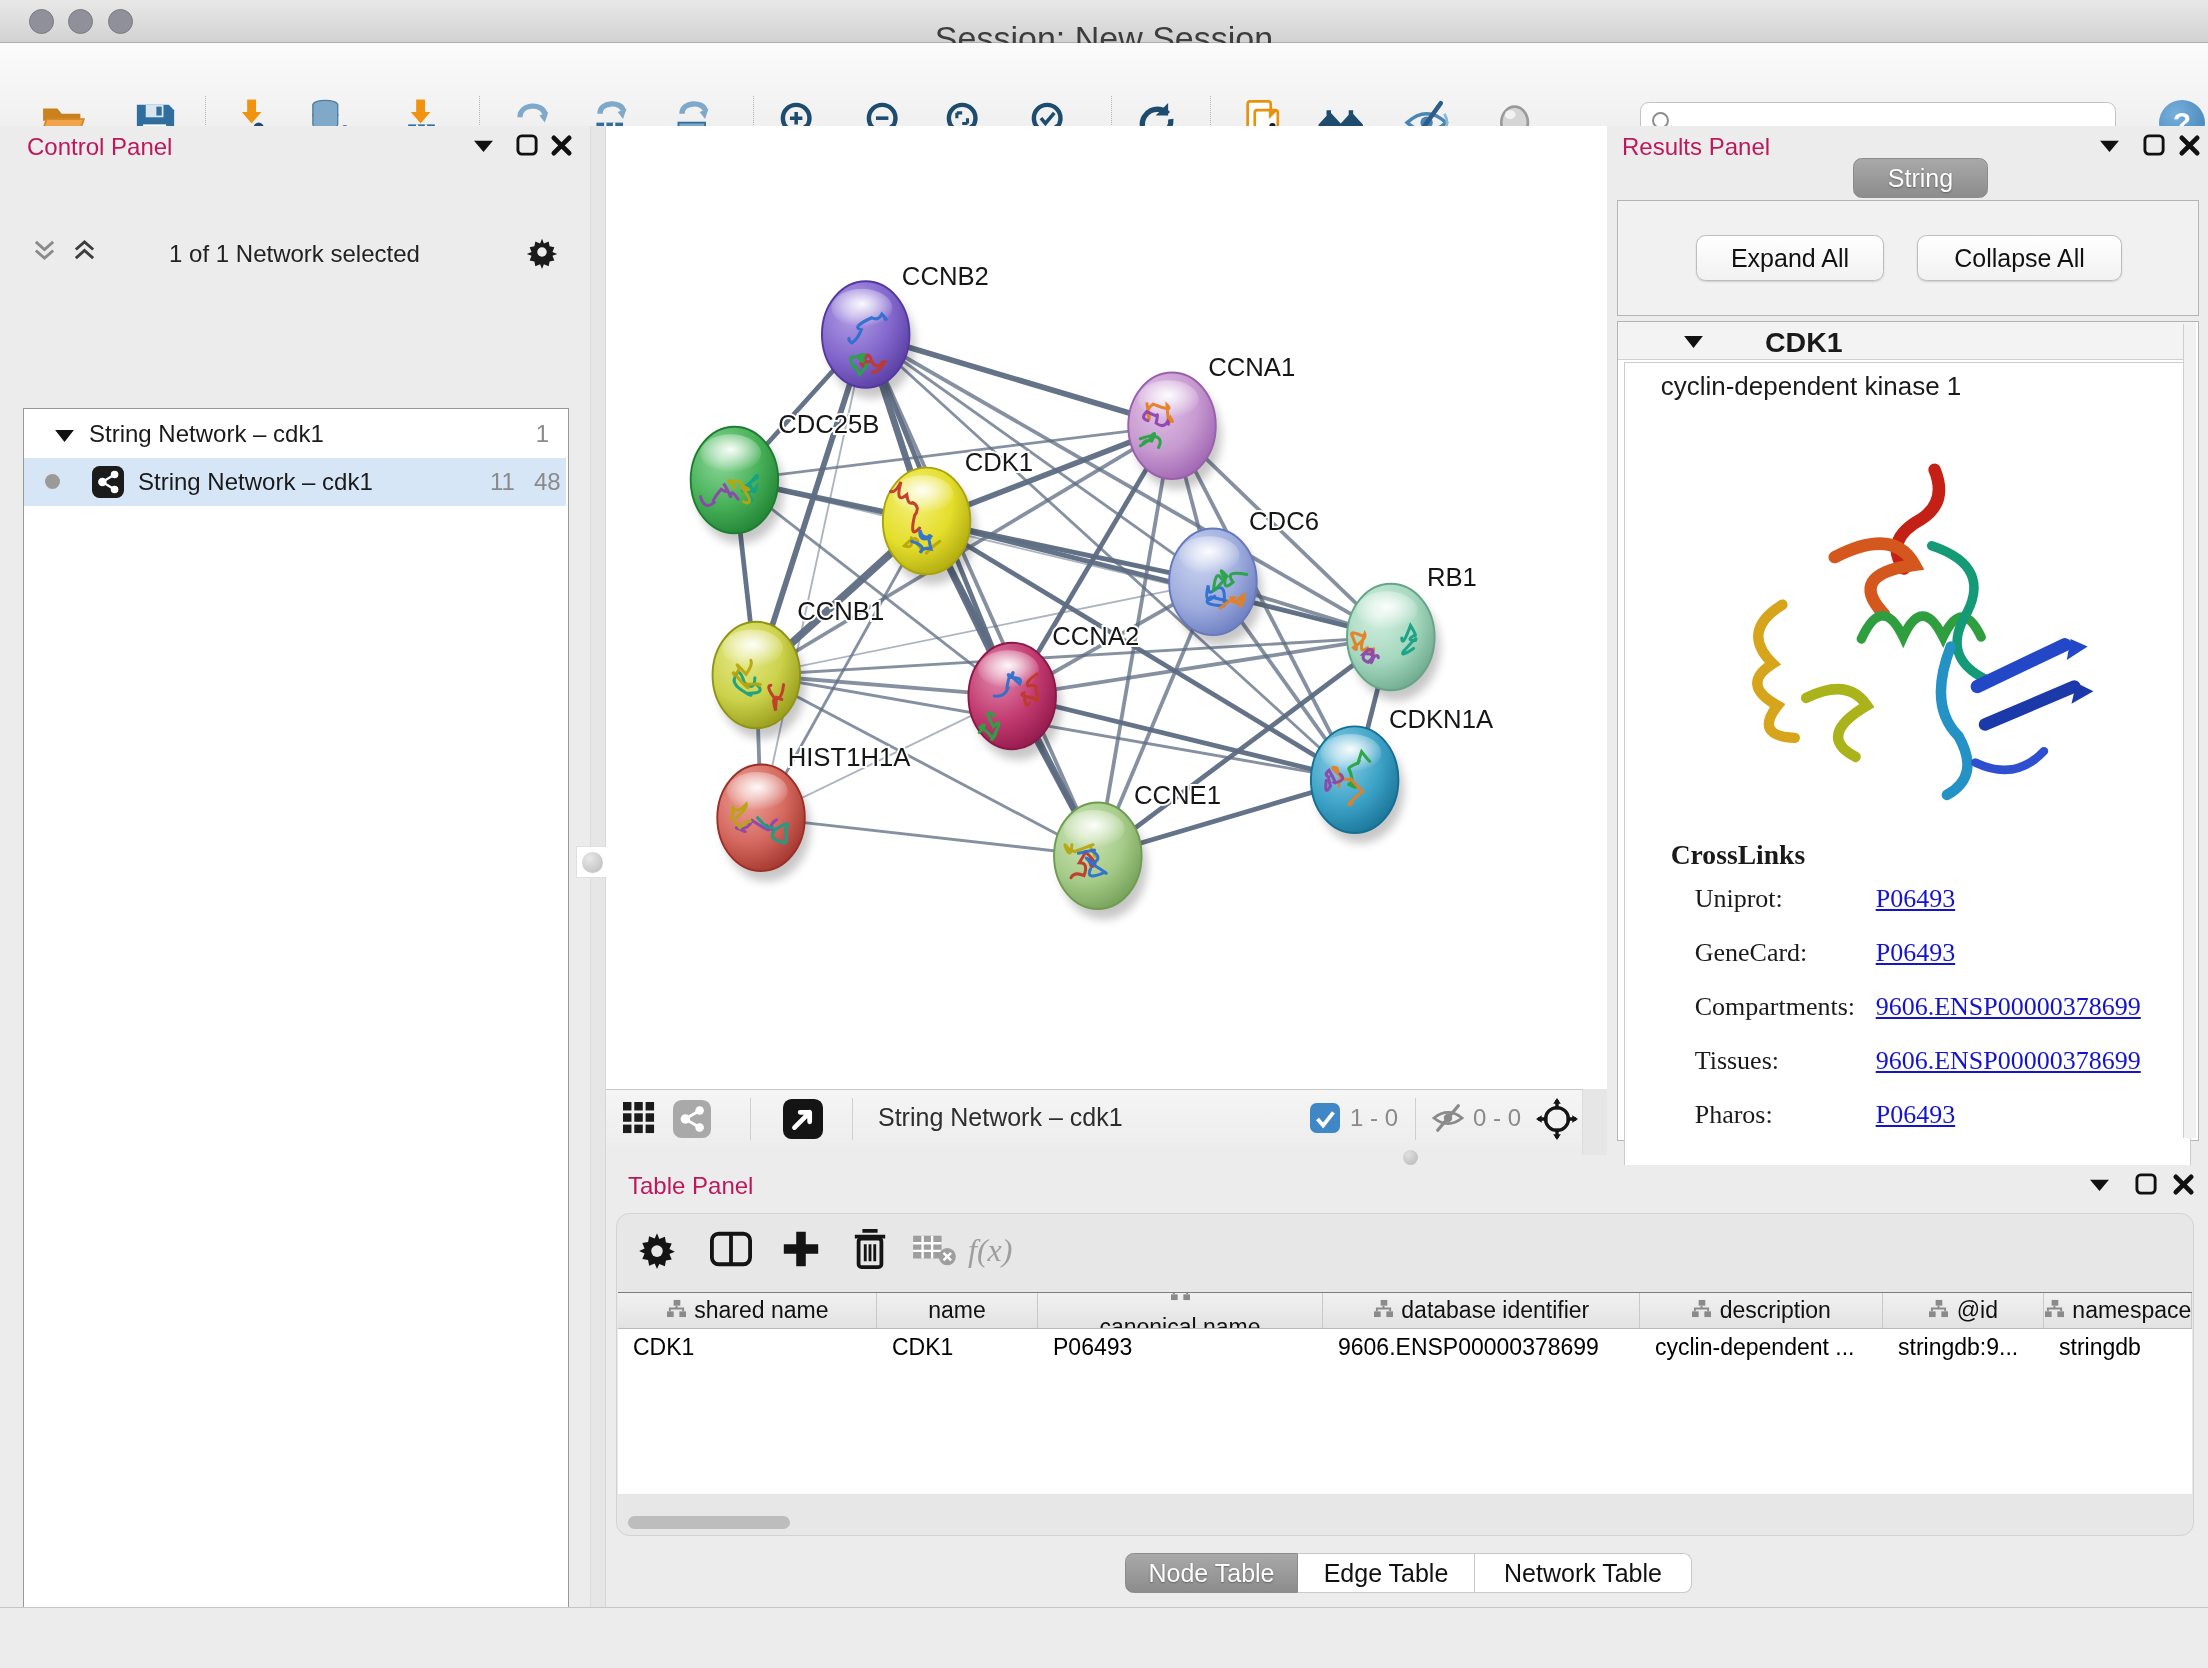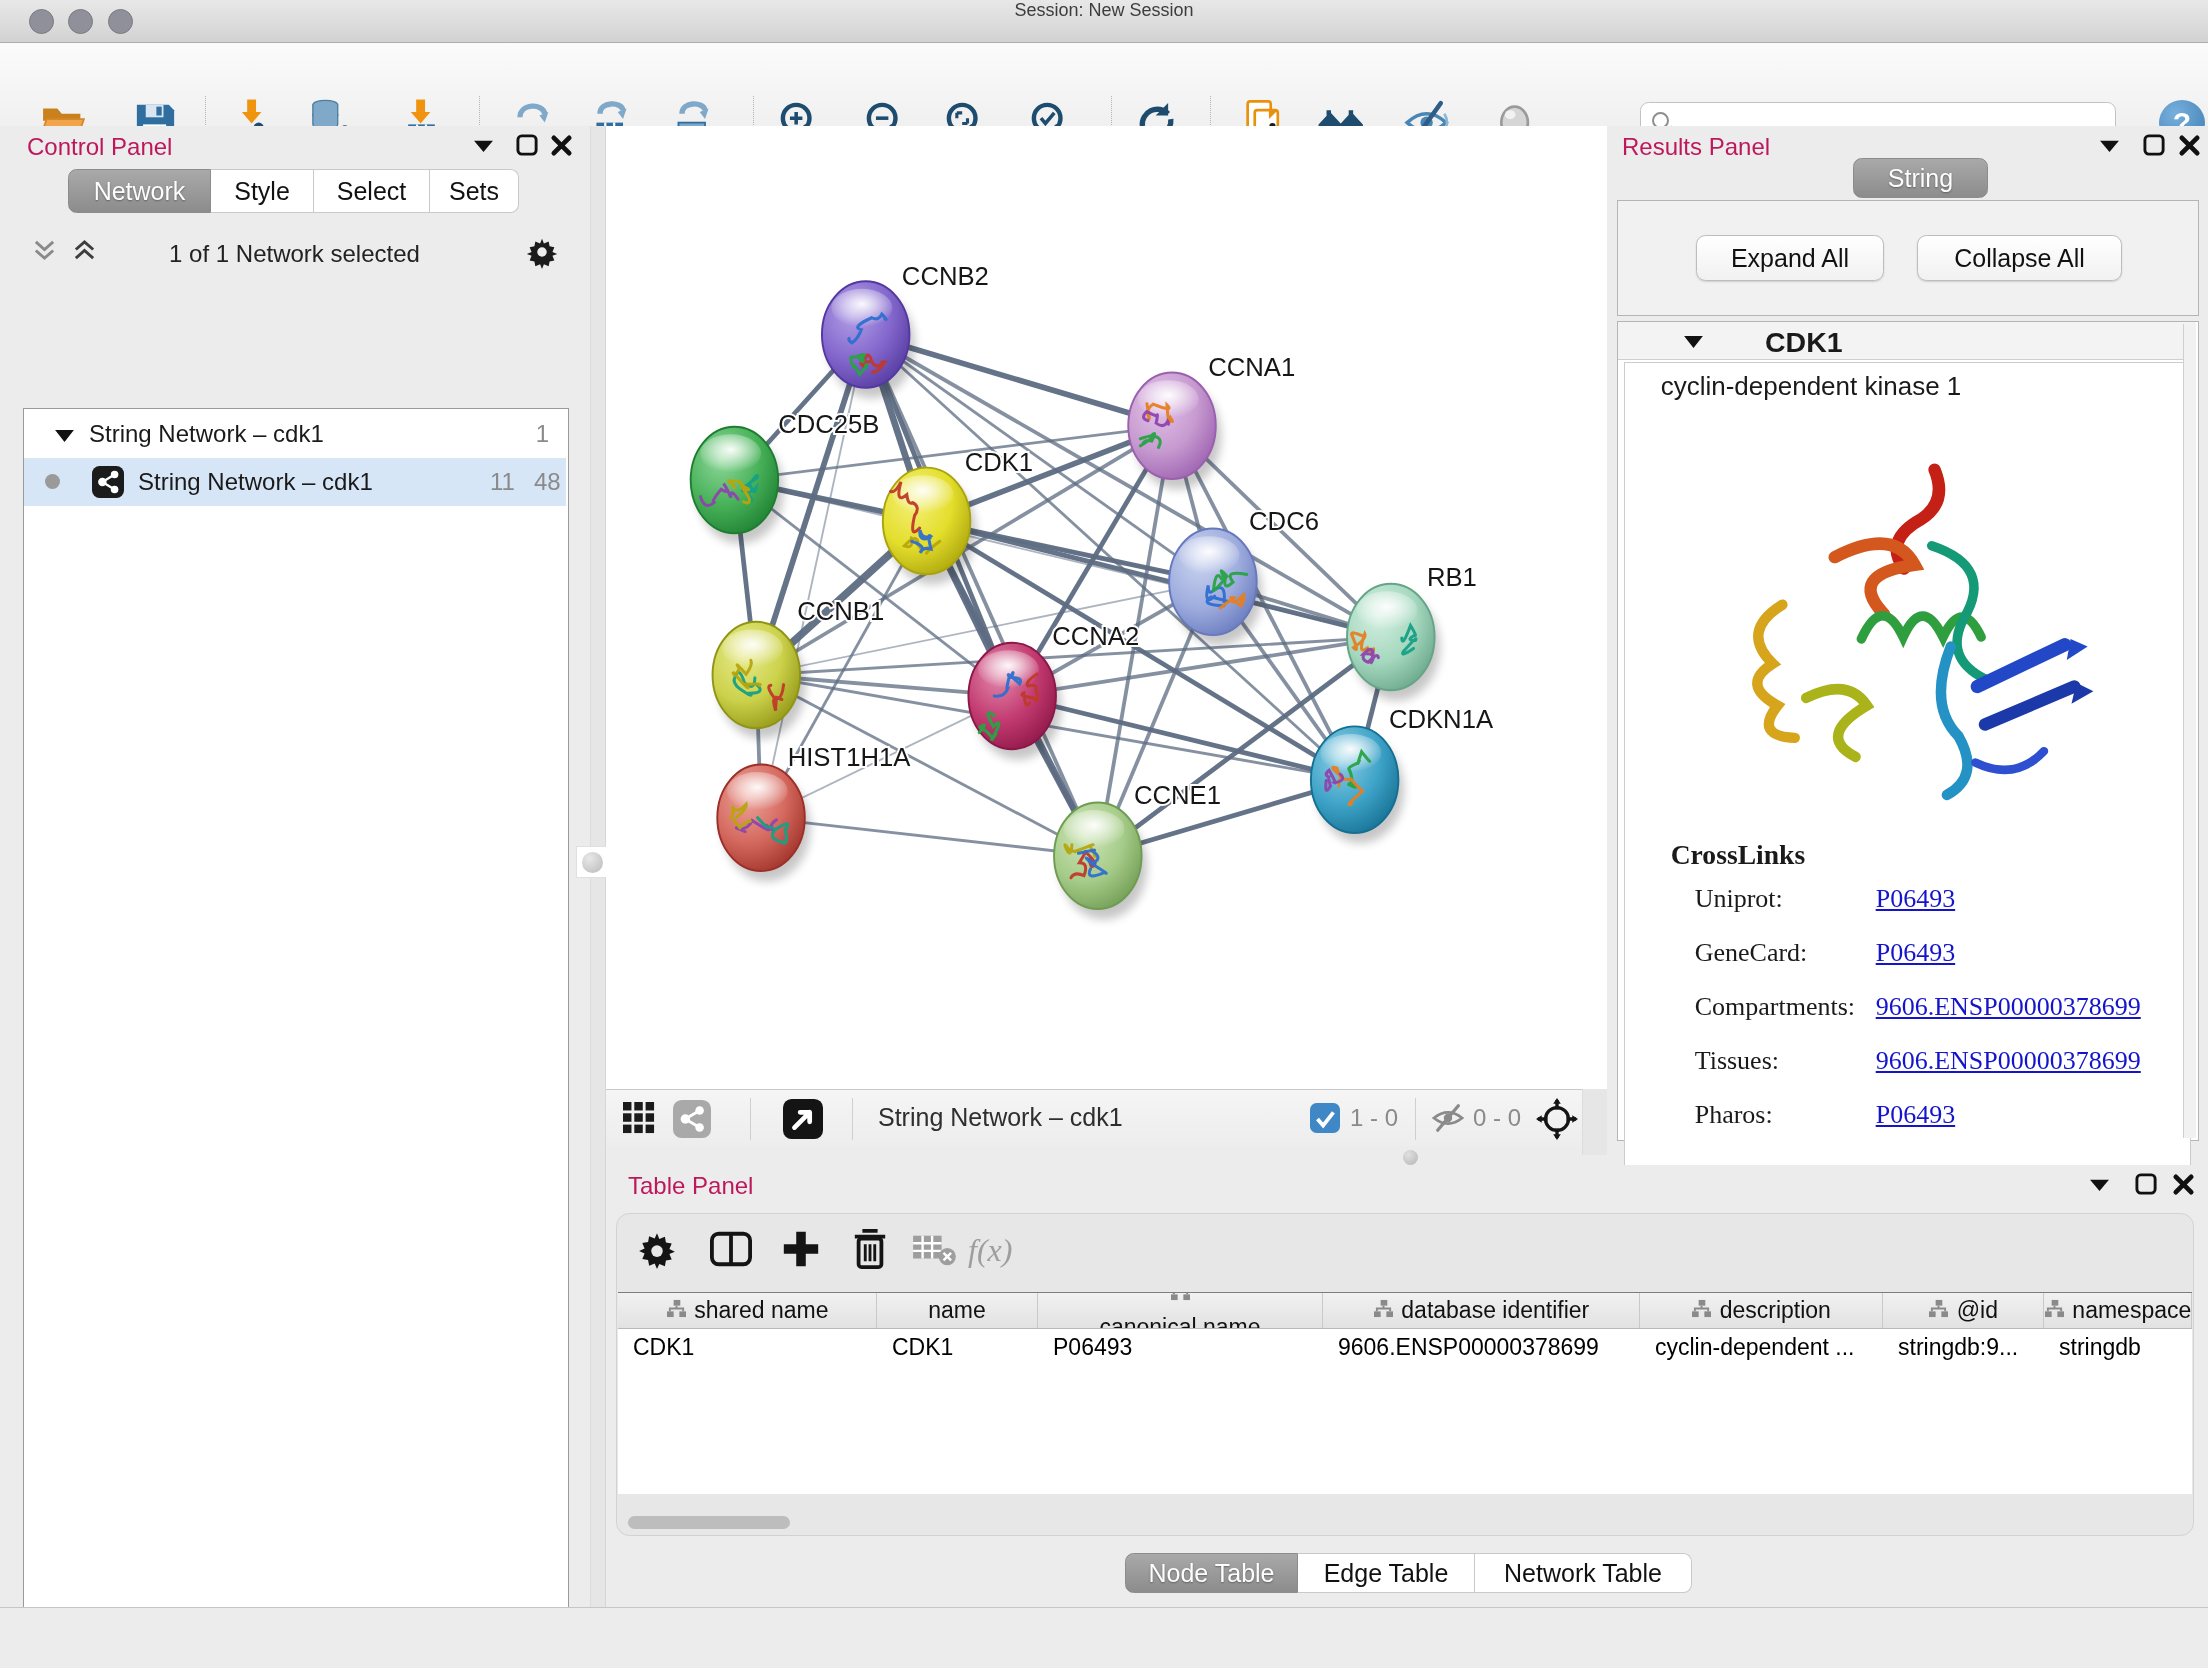--- a/index.html
+++ b/index.html
@@ -4,21 +4,21 @@
 <style>
   * { margin:0; padding:0; box-sizing:border-box; }
   html,body { width:2208px; height:1668px; }
   body { position:relative; background:#ececec; font-family:"Liberation Sans",sans-serif; color:#1a1a1a; overflow:hidden; }
   .abs { position:absolute; }
 
   
   .titlebar { left:0; top:0; width:2208px; height:43px;
     background:linear-gradient(#e8e8e8,#d2d2d2); border-bottom:1px solid #aeaeae; }
   .tl { width:25px; height:25px; border-radius:50%; background:#90909a; border:1.4px solid #7b7b82; top:8.6px; }
-  .win-title { width:100%; text-align:center; top:0; font-size:18px; color:#3d3d3d; }
+  .win-title { width:100%; text-align:center; top:19px; font-size:34px; color:#3d3d3d; }
 
   
   .toolbar { left:0; top:43px; width:2208px; height:84px; background:linear-gradient(#fbfbfb,#f0f0f0); border-bottom:1px solid #bdbdbd; }
   .tb { position:absolute; top:51px; width:57px; height:57px; background:none; border:none; cursor:pointer; padding:1.9px; }
   .tb svg { width:100%; height:100%; }
   .tsep { position:absolute; top:53px; width:0; height:57px; border-left:1.9px dotted #b5b5b5; }
   .searchbox { left:1640px; top:59px; width:476px; height:42px; background:#fff; border:1.4px solid #c3c3c3; border-radius:8.6px; }
   .searchbox input { position:absolute; left:44px; top:1.9px; width:418px; height:34px; border:none; outline:none; font-size:24px; background:transparent; }
   .mag { left:11.4px; top:8.6px; width:17px; height:17px; border:2.9px solid #8e8e8e; border-radius:50%; }
   .mag::after { content:""; position:absolute; left:14.3px; top:14.3px; width:8.6px; height:2.9px; background:#8e8e8e; transform:rotate(45deg); }
@@ -226,26 +226,20 @@
   <button class="winbtn" style="left:472px; top:11.4px"><svg width="23" height="17" viewBox="0 0 24 18">
         <path d="M2 4h20l-10 12z" fill="#111"></path>
       </svg></button>
   <button class="winbtn" style="left:516px; top:7.6px"><svg width="23" height="23" viewBox="0 0 24 24">
         <rect x="2" y="2" width="19" height="19" rx="4" fill="none" stroke="#111" stroke-width="3"></rect>
       </svg></button>
   <button class="winbtn" style="left:550px; top:7.6px"><svg width="23" height="23" viewBox="0 0 24 24">
         <path d="M4 4l16 16M20 4L4 20" stroke="#111" stroke-width="5" stroke-linecap="round"></path>
       </svg></button>
 
-  <div class="seg" style="left:68px; top:43px">
-    <button class="sel" style="width:143px">Network</button>
-    <button style="width:103px">Style</button>
-    <button style="width:116px">Select</button>
-    <button style="width:89px">Sets</button>
-  </div>
 
   <button class="winbtn" style="left:32px; top:112px"><svg width="25" height="25" viewBox="0 0 26 26">
         <path d="M4 4l9 8 9-8M4 13l9 8 9-8" fill="none" stroke="#8a8a8a" stroke-width="3"></path>
       </svg></button>
   <button class="winbtn" style="left:72px; top:112px"><svg width="25" height="25" viewBox="0 0 26 26">
         <path d="M4 12l9-8 9 8M4 21l9-8 9 8" fill="none" stroke="#3d3d3d" stroke-width="3"></path>
       </svg></button>
   <div class="abs" style="left:114px; top:114px; width:361px; text-align:center; font-size:24px; color:#222">1 of 1 Network selected</div>
   <button class="winbtn" style="left:523px; top:107px"><svg width="38" height="38" viewBox="0 0 40 40">
         <path d="M20 6l2 5 5-2 1 5 5 1-2 5 5 2-5 2 2 5-5 1-1 5-5-2-2 5-2-5-5 2-1-5-5-1 2-5-5-2 5-2-2-5 5-1 1-5 5 2z" fill="#1b1b1b"></path>

